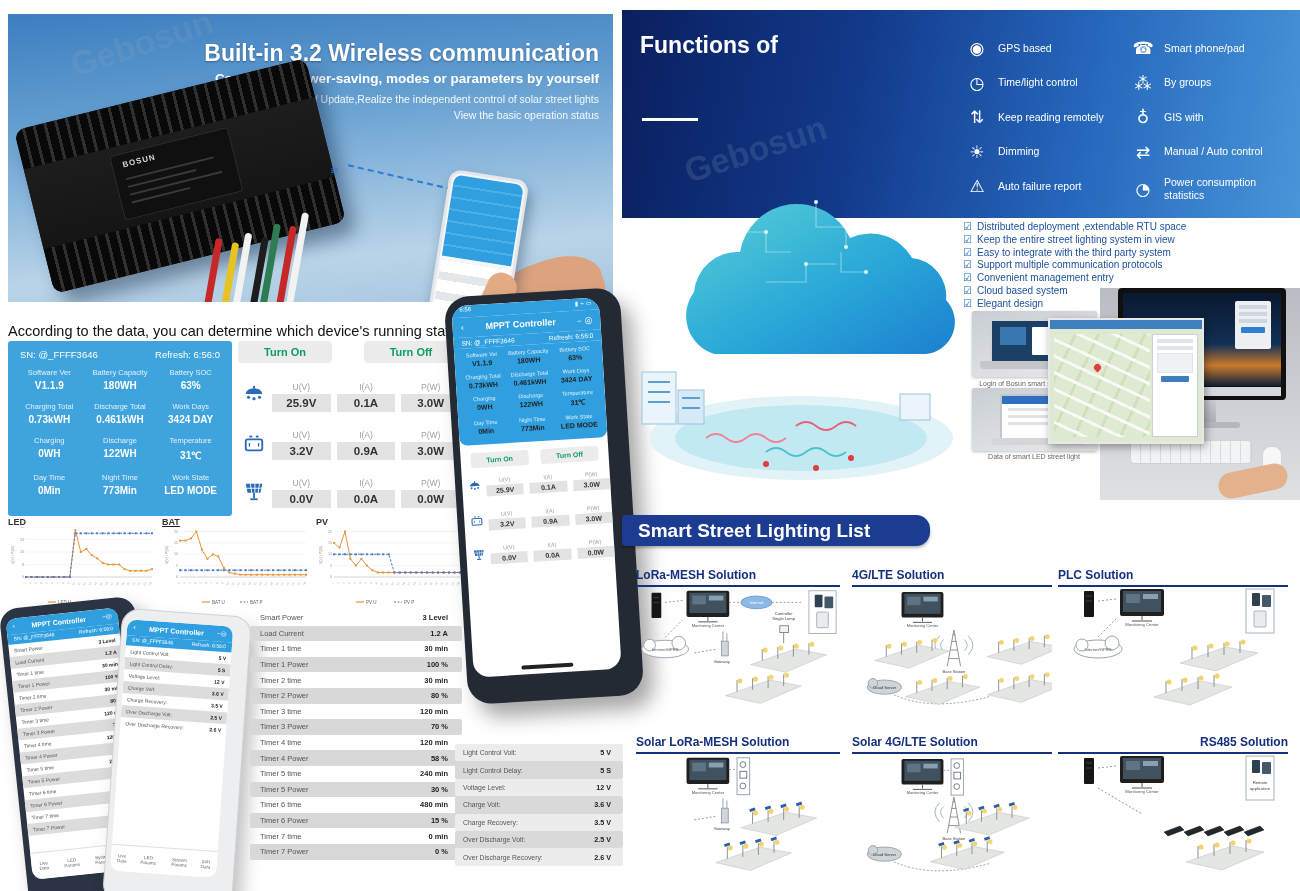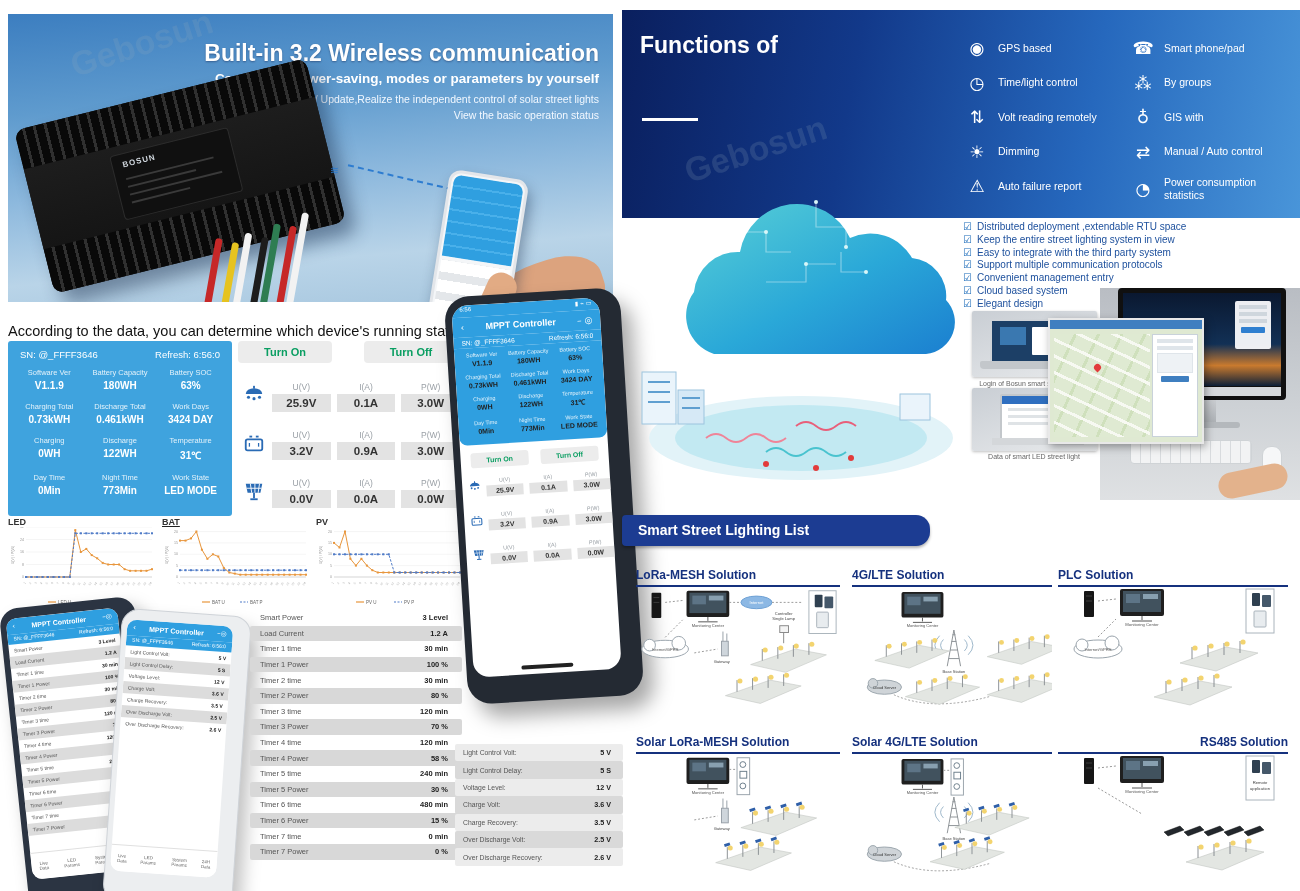--- a/index.html
+++ b/index.html
@@ -136,21 +136,21 @@
   #photo1{left:972px;top:311px;width:125px;height:66px;}
   #photo2{left:972px;top:388px;width:125px;height:63px;}
   .pcap{font-size:7px;color:#666;text-align:center;width:140px;}
   #cap1{left:964px;top:380px;}
   #cap2{left:964px;top:453px;}
   #deskshot{left:1100px;top:288px;width:200px;height:212px;background:linear-gradient(180deg,#b9bdc3 0%,#cdd1d5 55%,#dfe1e3 100%);overflow:hidden;}
   #mapwin{left:1048px;top:318px;width:152px;height:122px;background:#dfe9d2;border:2px solid #e8e8e8;box-shadow:2px 3px 8px rgba(0,0,0,.35);}
 
   
   #list-banner{left:622px;top:515px;width:292px;height:31px;background:#1c3c92;border-radius:4px 14px 14px 4px;
-      color:#fff;font-size:14px;font-weight:bold;line-height:31px;padding-left:16px;box-shadow:0 2px 3px rgba(0,0,0,.3);}
+      color:#fff;font-size:19px;font-weight:bold;line-height:31px;padding-left:16px;box-shadow:0 2px 3px rgba(0,0,0,.3);}
   .sol-title{font-size:12px;font-weight:bold;color:#15317e;}
   .sol-rule{height:2px;background:#15317e;margin-top:3px;}
   .watermark{color:rgba(150,170,190,.18);font-size:34px;font-weight:bold;transform:rotate(-18deg);}
 </style>
 </head>
 <body>
 
 <div id="root">
 
   <div class="abs" id="banner">
@@ -984,21 +984,21 @@
       <div class="fitem abs" style="left: 962px; top: 38px;">
         <span class="fic glyph">◉</span>
         <span class="flb">GPS based</span>
       </div>
       <div class="fitem abs" style="left: 962px; top: 72.5px;">
         <span class="fic glyph">◷</span>
         <span class="flb">Time/light control</span>
       </div>
       <div class="fitem abs" style="left: 962px; top: 107px;">
         <span class="fic glyph">⇅</span>
-        <span class="flb">Volt reading remotely</span>
+        <span class="flb">Keep reading remotely</span>
       </div>
       <div class="fitem abs" style="left: 962px; top: 141.5px;">
         <span class="fic glyph">☀</span>
         <span class="flb">Dimming</span>
       </div>
       <div class="fitem abs" style="left: 962px; top: 176px;">
         <span class="fic glyph">⚠</span>
         <span class="flb">Auto failure report</span>
       </div>
       <div class="fitem abs" style="left: 1128px; top: 38px;">

